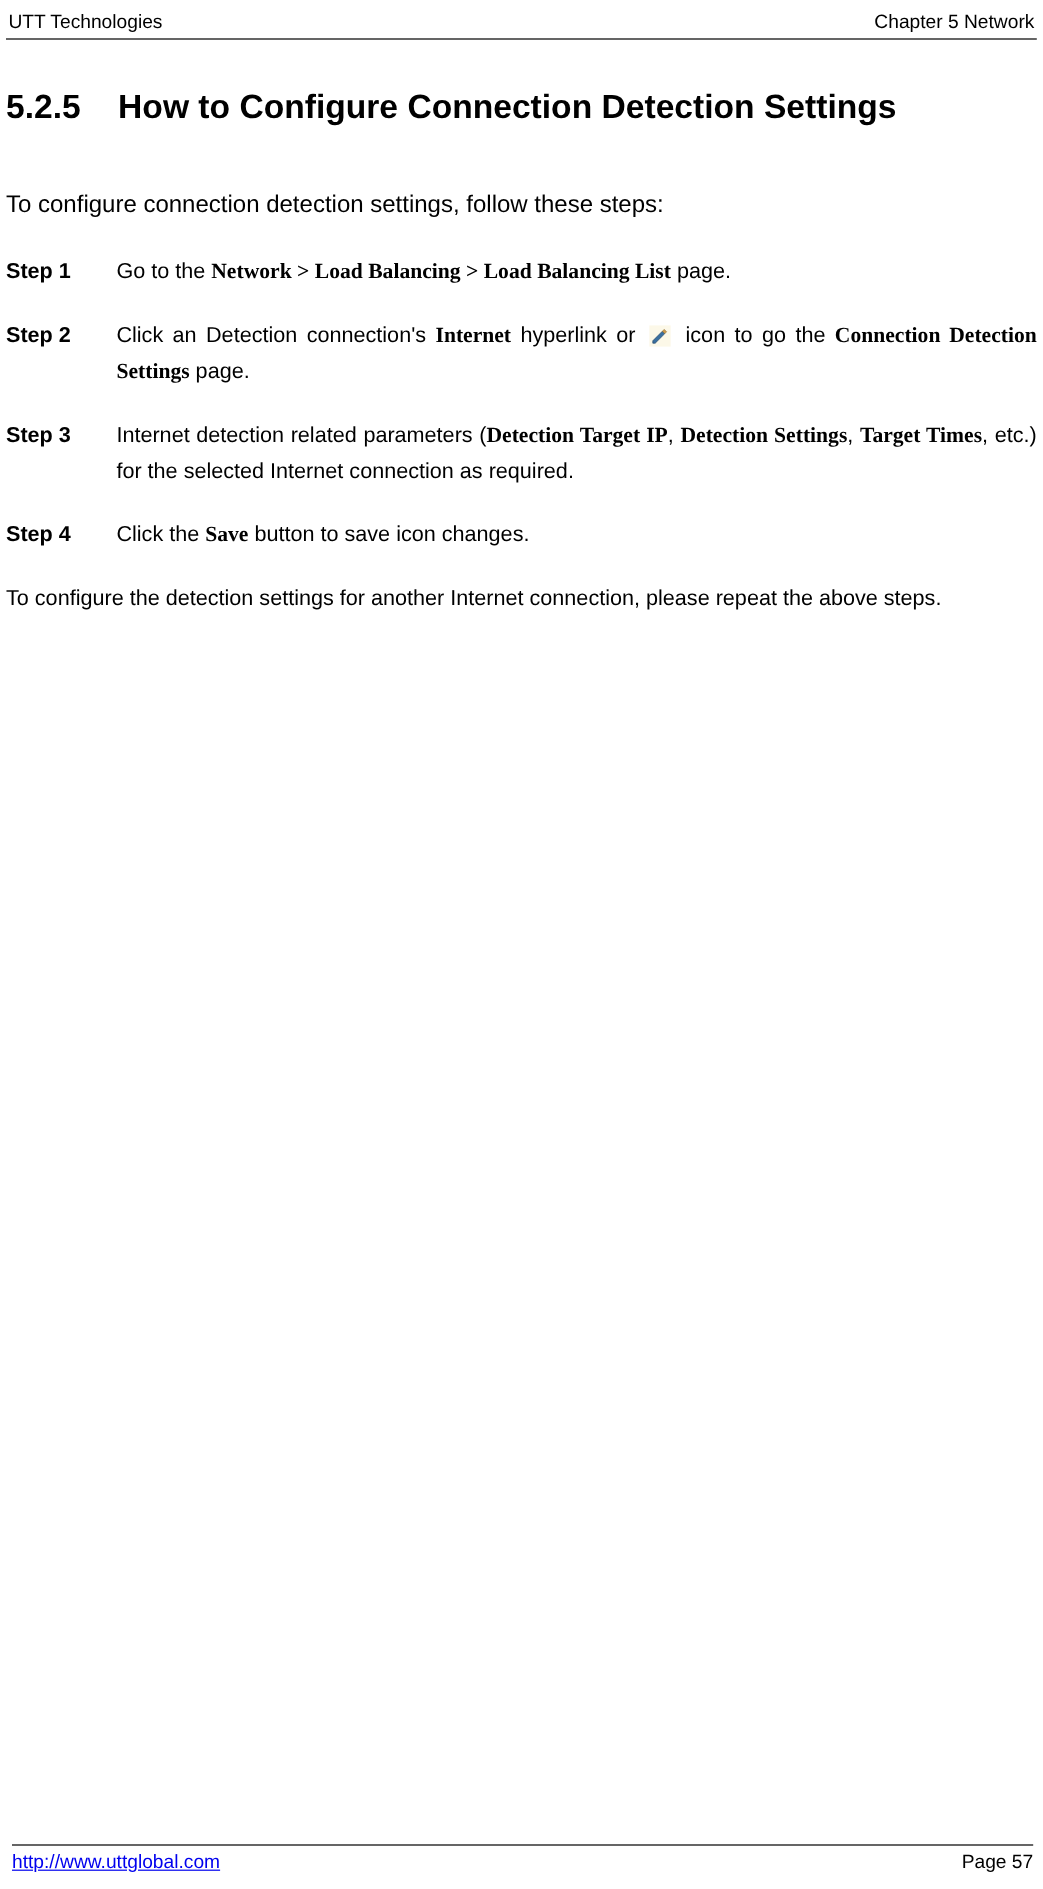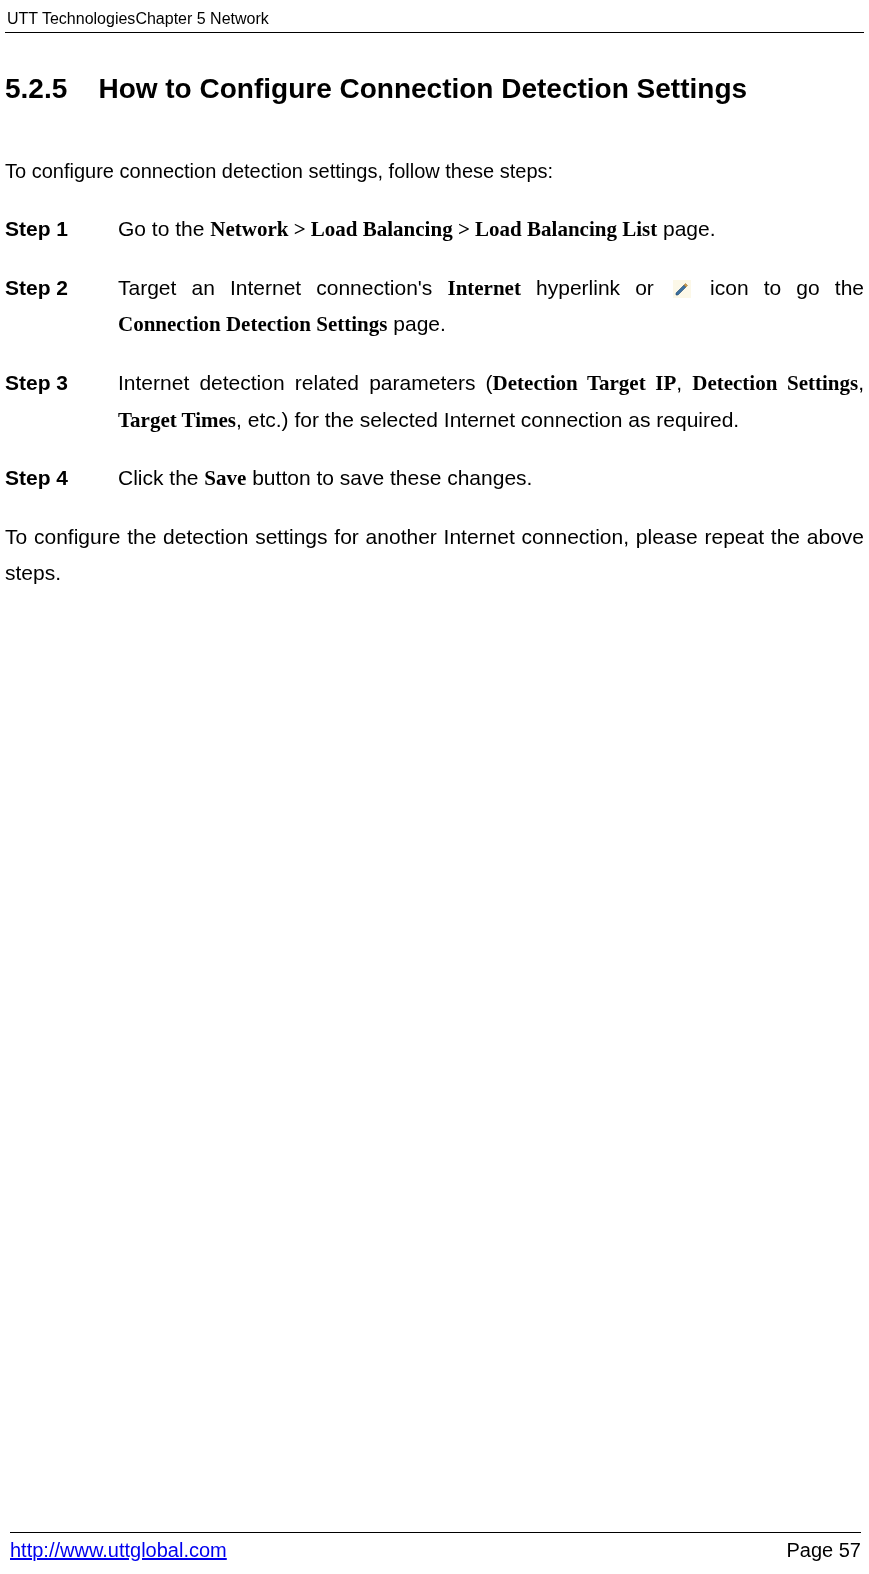--- a/index.html
+++ b/index.html
@@ -12,43 +12,43 @@
     height: 1574px;
     position: relative;
     box-sizing: border-box;
   }
   .page {
     padding: 10px 5px 0 5px;
     box-sizing: border-box;
   }
   .header-row {
     display: flex;
+    justify-content: space-between;
     padding: 0 2px;
     font-size: 16px;
   }
   .header-divider {
     border: none;
     border-top: 1px solid #000;
     margin: 4px 0 40px 0;
   }
   .section-heading {
     font-size: 28px;
     font-weight: bold;
     margin: 12px 0 55px 0;
   }
   .intro {
     font-size: 20px;
     margin: 0 0 28px 0;
   }
   .step {
     display: flex;
     margin-bottom: 22px;
-    font-size: 21px;
+    font-size: 18px;
     line-height: 1.7;
-    gap: 21px;
   }
   .step-label {
     font-weight: bold;
     min-width: 92px;
     flex-shrink: 0;
   }
   .step-body {
     flex: 1;
   }
   .step-body.justify {
@@ -63,21 +63,21 @@
     width: 18px;
     height: 18px;
     vertical-align: middle;
     margin: 0 4px;
   }
   .footer {
     position: absolute;
     bottom: 12px;
     left: 10px;
     right: 8px;
-    font-size: 20px;
+    font-size: 16px;
   }
   .footer-divider {
     border: none;
     border-top: 1px solid #000;
     margin: 0 0 6px 0;
   }
   .footer-row {
     display: flex;
     justify-content: space-between;
   }
@@ -106,39 +106,39 @@
   <div class="step">
     <div class="step-label">Step 1</div>
     <div class="step-body">
       <span>Go to the </span><span class="b">Network &gt; Load Balancing &gt; Load Balancing List</span><span> page.</span>
     </div>
   </div>
 
   <div class="step">
     <div class="step-label">Step 2</div>
     <div class="step-body justify">
-      <span>Target an Internet connection's </span><span class="b">Internet</span><span> hyperlink or </span><span><svg class="edit-icon" viewBox="0 0 18 18">
+      <span>Click an Detection connection's </span><span class="b">Internet</span><span> hyperlink or </span><span><svg class="edit-icon" viewBox="0 0 18 18">
             <rect x="0" y="0" width="18" height="18" fill="#fcf8e8" stroke="none"></rect>
             <path d="M3 13 L11 5 L13 7 L5 15 L3 15 Z" fill="#3a6fa0" stroke="#274a6b" stroke-width="0.6"></path>
             <path d="M11 5 L12.5 3.5 L14.5 5.5 L13 7 Z" fill="#d09a4a" stroke="#8a6a2f" stroke-width="0.5"></path>
           </svg></span><span> icon to go the </span><span class="b">Connection Detection Settings</span><span> page.</span>
     </div>
   </div>
 
   <div class="step">
     <div class="step-label">Step 3</div>
     <div class="step-body justify">
       <span>Internet detection related parameters (</span><span class="b">Detection Target IP</span><span>, </span><span class="b">Detection Settings</span><span>, </span><span class="b">Target Times</span><span>, etc.) for the selected Internet connection as required.</span>
     </div>
   </div>
 
   <div class="step">
     <div class="step-label">Step 4</div>
     <div class="step-body">
-      <span>Click the </span><span class="b">Save</span><span> button to save these changes.</span>
+      <span>Click the </span><span class="b">Save</span><span> button to save icon changes.</span>
     </div>
   </div>
 
   <div class="step">
     <div class="step-body justify">
       <span>To configure the detection settings for another Internet connection, please repeat the above steps.</span>
     </div>
   </div>
 </div>
 

